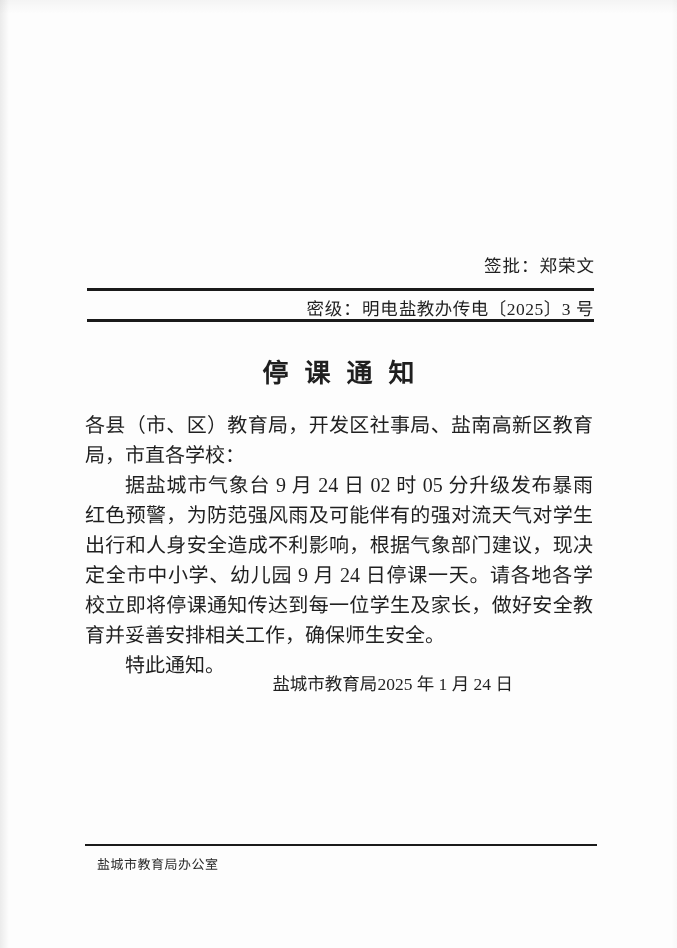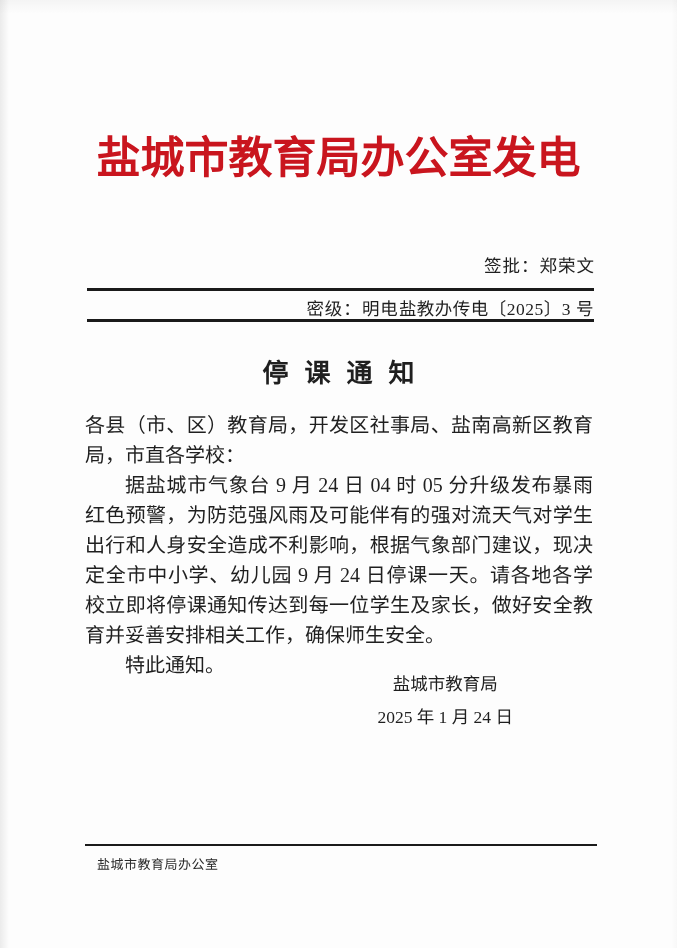--- a/index.html
+++ b/index.html
@@ -55,56 +55,55 @@
   }
   .body{
     position:absolute;top:410px;left:85px;width:508px;
     font-size:20px;line-height:30px;
     text-align:justify;
   }
   .body p{margin:0;}
   .body p.indent{text-indent:2em;}
   .signoff{
     position:absolute;top:668px;right:164px;
-    display:flex;flex-direction:column;align-items:center;
+    display:flex;flex-direction:row;align-items:center;
     font-size:17.5px;line-height:33px;
     white-space:nowrap;
   }
   .footer-rule{top:844px;left:85px;right:80px;height:2px;}
   .footer{
     position:absolute;top:854px;left:97px;
     font-size:13px;font-weight:400;
     color:#2b2b2b;
     font-family:"Liberation Sans","DejaVu Sans",sans-serif;
     letter-spacing:0.5px;
   }
 </style>
 </head>
 <body>
 
 <div class="page">
 
-  <h1 class="letterhead">盐城市教育局办公室发电</h1>
 
   <div class="approval"><span>签批：</span><span>郑荣文</span></div>
 
   <div class="rule rule-1"></div>
 
   <div class="meta-row">
     <span class="meta-left"><span>密级：</span><span>明电</span></span>
     <span class="meta-right">盐教办传电〔2025〕3 号</span>
   </div>
 
   <div class="rule rule-2"></div>
 
   <h2 class="doc-title">停课通知</h2>
 
   <div class="body">
     <p class="recipients">各县（市、区）教育局，开发区社事局、盐南高新区教育局，市直各学校：</p>
-    <p class="indent">据盐城市气象台 9 月 24 日 04 时 05 分升级发布暴雨红色预警，为防范强风雨及可能伴有的强对流天气对学生出行和人身安全造成不利影响，根据气象部门建议，现决定全市中小学、幼儿园 9 月 24 日停课一天。请各地各学校立即将停课通知传达到每一位学生及家长，做好安全教育并妥善安排相关工作，确保师生安全。</p>
+    <p class="indent">据盐城市气象台 9 月 24 日 02 时 05 分升级发布暴雨红色预警，为防范强风雨及可能伴有的强对流天气对学生出行和人身安全造成不利影响，根据气象部门建议，现决定全市中小学、幼儿园 9 月 24 日停课一天。请各地各学校立即将停课通知传达到每一位学生及家长，做好安全教育并妥善安排相关工作，确保师生安全。</p>
     <p class="indent">特此通知。</p>
   </div>
 
   <div class="signoff">
     <div>盐城市教育局</div>
     <div>2025 年 1 月 24 日</div>
   </div>
 
   <div class="rule footer-rule"></div>
 

